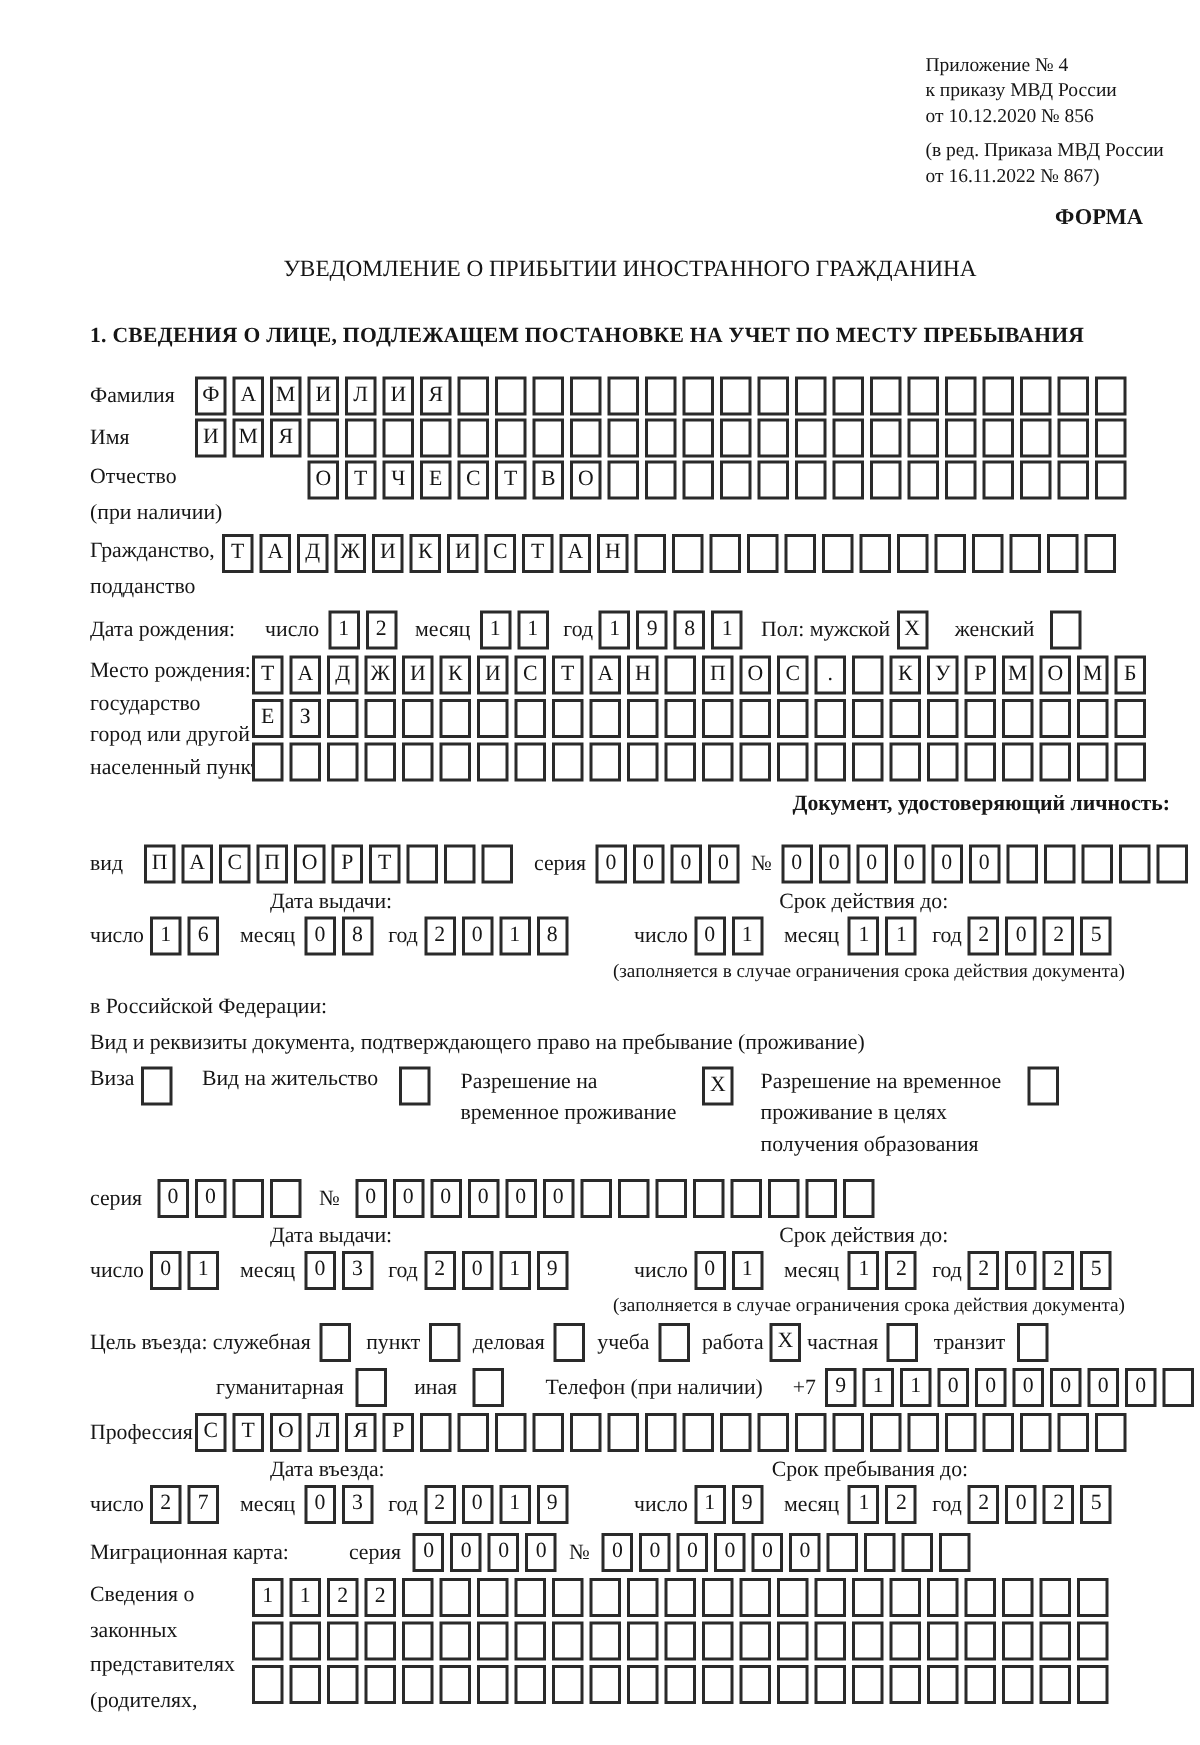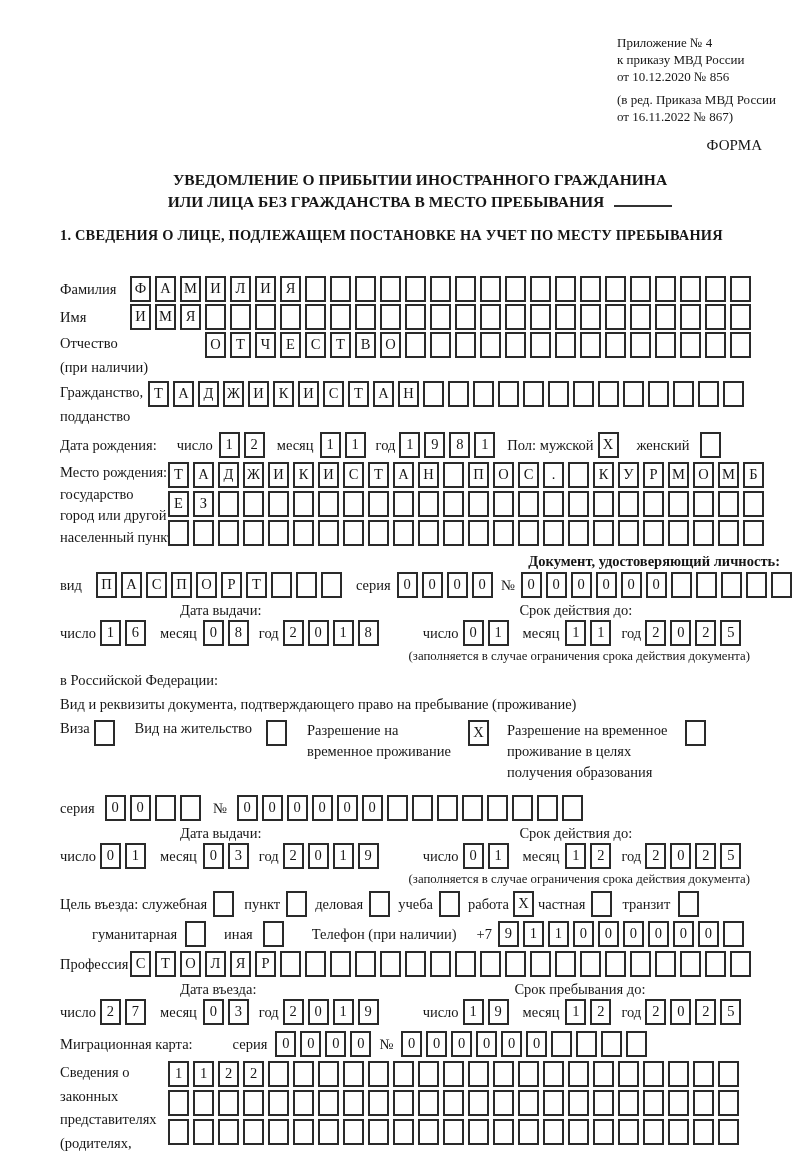--- a/index.html
+++ b/index.html
@@ -2,46 +2,46 @@
 <html><head>
 <meta charset="utf-8">
 <style>
   *{box-sizing:border-box;margin:0;padding:0}
   body{width:800px;height:1163px;overflow:hidden;background:#ffffff;
        font-family:"Liberation Serif",serif;color:#161616}
   .page{padding:34px 20px 0 60px;width:800px}
 
   .hdr{margin-left:557px;font-size:13px;line-height:17px}
   .hdr .hgap{height:6px}
-  .forma{margin-top:12px;padding-right:18px;text-align:right;font-weight:normal;font-size:15px}
-
-  .title{margin-top:15px;text-align:center;font-weight:bold;font-size:15.5px;line-height:22px}
+  .forma{margin-top:12px;padding-right:18px;text-align:right;font-weight:bold;font-size:15px}
+
+  .title{margin-top:15px;text-align:center;font-weight:normal;font-size:15.5px;line-height:22px}
   .blank{display:inline-block;width:58px;border-bottom:2px solid #333;margin-left:10px}
-  .sec{margin-top:14px;font-weight:bold;font-size:14.4px;letter-spacing:.2px}
+  .sec{margin-top:25px;font-weight:bold;font-size:14.4px;letter-spacing:.2px}
 
   .row{display:flex;align-items:center;margin-bottom:2px;white-space:nowrap}
   .row.top{align-items:flex-start}
   .lbl{font-size:14.5px}
   .boxes{display:inline-flex}
   .box{flex:0 0 21px;width:21px;height:26px;border:2px solid #2a2a2a;margin-right:4px;
        text-align:center;font-size:14.5px;line-height:21px;background:#fff}
   .lblcol{display:flex;flex-direction:column;font-size:14.5px}
   .stack{display:flex;flex-direction:column}
   .stack .boxes{margin-bottom:3px}
 
   .w70{width:70px;flex:0 0 70px}
   .w145{width:145px;flex:0 0 145px}
   .w88{width:88px;flex:0 0 88px}
   .w108{width:108px;flex:0 0 108px}
   .lh21{line-height:21.5px}
   .lh23{line-height:23.5px}
 
   .ml4{margin-left:4px}.ml6{margin-left:6px}.ml8{margin-left:8px}.ml10{margin-left:10px}
-  .ml14{margin-left:14px}.ml16{margin-left:16px}.ml20{margin-left:20px}.ml24{margin-left:24px}.ml40{margin-left:40px}.ml64{margin-left:32px}
-  .mt2{margin-top:2px}.mt4{margin-top:4px}.mt6{margin-top:6px}.mt12{margin-top:12px}.mt26{margin-top:32px}
+  .ml14{margin-left:14px}.ml16{margin-left:16px}.ml20{margin-left:20px}.ml24{margin-left:24px}.ml40{margin-left:40px}.ml64{margin-left:84px}
+  .mt2{margin-top:18px}.mt4{margin-top:4px}.mt6{margin-top:6px}.mt12{margin-top:12px}.mt26{margin-top:18px}
 
   .center-b{margin-top:4px;text-align:right;font-weight:bold;font-size:14.5px}
   .dhdr{margin-top:4px;margin-bottom:1px}
   .dh1{margin-left:120px}
   .dh2{margin-left:258px}
   .dgroup{display:inline-flex;align-items:center}
   .note-r{text-align:right;padding-right:30px;font-size:12.8px;margin:3px 0 4px}
   .plain{font-size:14.5px;line-height:24px}
   .cbl{font-size:14.5px;line-height:21px;text-align:left;white-space:normal}
   .w155{width:155px;flex:0 0 155px}
@@ -58,23 +58,20 @@
     <div>от 10.12.2020 № 856</div>
     <div class="hgap"></div>
     <div>(в ред. Приказа МВД России</div>
     <div>от 16.11.2022 № 867)</div>
   </div>
 
   <div class="forma">ФОРМА</div>
 
   <div class="title">
     <div>УВЕДОМЛЕНИЕ О ПРИБЫТИИ ИНОСТРАННОГО ГРАЖДАНИНА</div>
-    <div>
-      <span>ИЛИ ЛИЦА БЕЗ ГРАЖДАНСТВА В МЕСТО ПРЕБЫВАНИЯ</span><span class="blank"></span>
-    </div>
   </div>
 
   <div class="sec">1. СВЕДЕНИЯ О ЛИЦЕ, ПОДЛЕЖАЩЕМ ПОСТАНОВКЕ НА УЧЕТ ПО МЕСТУ ПРЕБЫВАНИЯ</div>
 
   <div class="row mt26">
     <span class="lbl w70">Фамилия</span>
     <span class="boxes">
         <span class="box">Ф</span>
         <span class="box">А</span>
         <span class="box">М</span>

